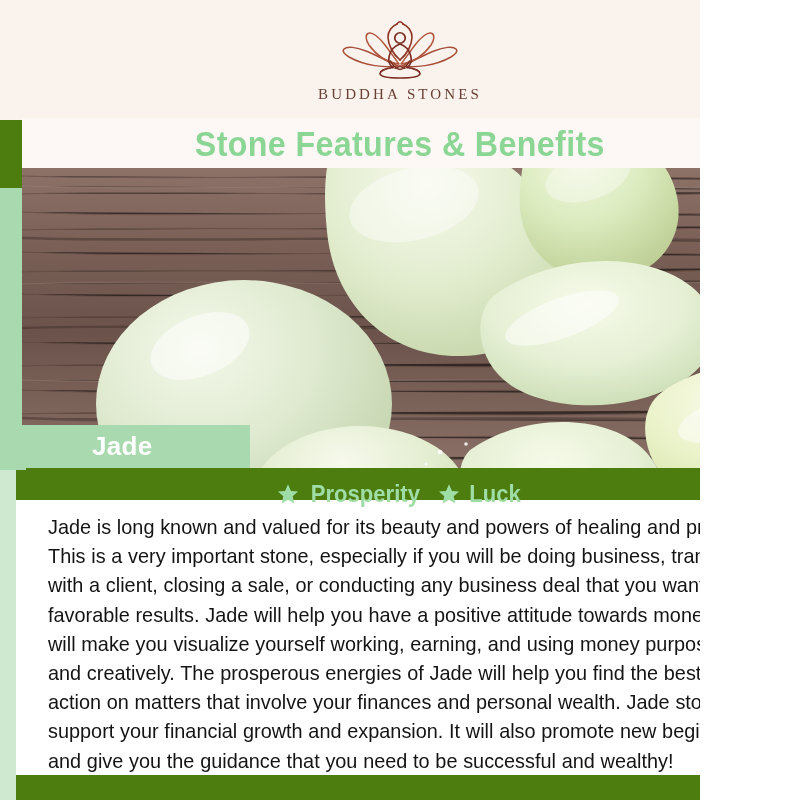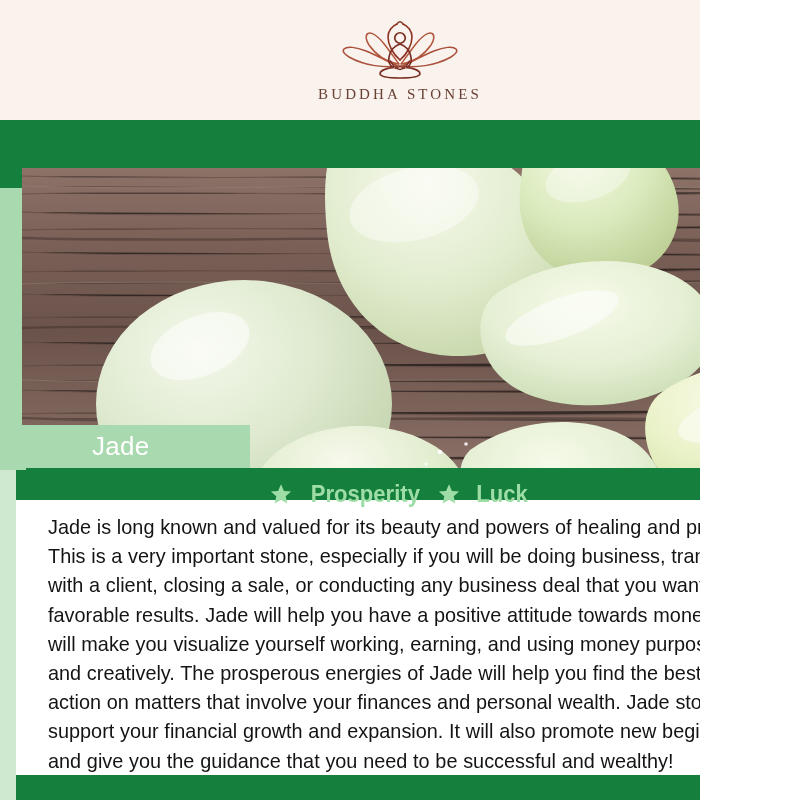--- a/index.html
+++ b/index.html
@@ -7,21 +7,21 @@
   html, body {
     width:800px; height:800px;
     font-family:"Liberation Sans", sans-serif;
     background:#ffffff;
     overflow:hidden;
   }
 
   #page {
     position:relative;
     width:700px; height:800px;
-    background:#15803d;
+    background:#4d7c0f;
     overflow:hidden;
   }
 
   
   .header {
     position:absolute; left:0; top:0;
     width:800px; height:120px;
     background:#faf2ed;
     display:flex; flex-direction:column;
     align-items:center; justify-content:flex-start;
@@ -79,34 +79,34 @@
   .jade-band {
     position:absolute; left:22px; top:425px;
     width:228px; height:43px;
     background:#a9d9ae;
     display:flex; align-items:center;
     z-index:6;
   }
   .jade-text {
     color:#ffffff;
     font-size:26px;
-    font-weight:normal;
+    font-weight:bold;
     letter-spacing:0.3px;
     margin-left:70px;
   }
 
   
   .benefits {
     position:absolute; left:0; top:478px;
     width:800px; height:32px;
     display:flex; align-items:center; justify-content:center;
     gap:14px;
     z-index:6;
   }
-  .benefit { display:flex; align-items:center; gap:14px; }
+  .benefit { display:flex; align-items:center; gap:7px; }
   .star { width:22px; height:22px; display:block; }
   .benefit-label {
     font-family:"Liberation Sans Narrow","Liberation Sans",sans-serif;
     font-weight:bold;
     font-size:24px;
     color:#9fdda6;
     transform:scaleX(0.92);
     white-space:nowrap;
   }
 
@@ -263,20 +263,23 @@
 
       <ellipse cx="338" cy="330" rx="108" ry="72" fill="url(#s2)"></ellipse>
       <circle cx="418" cy="284" r="2.3" fill="#ffffff" opacity="0.9"></circle>
       <circle cx="444" cy="276" r="1.8" fill="#ffffff" opacity="0.85"></circle>
       <circle cx="404" cy="296" r="1.5" fill="#ffffff" opacity="0.8"></circle>
 
       <ellipse cx="60" cy="336" rx="96" ry="66" fill="url(#s1)"></ellipse>
     </svg>
   </div>
 
+  <div class="title-band">
+    <div class="title-text">Stone Features &amp; Benefits</div>
+  </div>
 
   <div class="jade-band">
     <span class="jade-text">Jade</span>
   </div>
 
   <div class="white-plate"></div>
 
   <div class="benefits">
 
     <div class="benefit">

